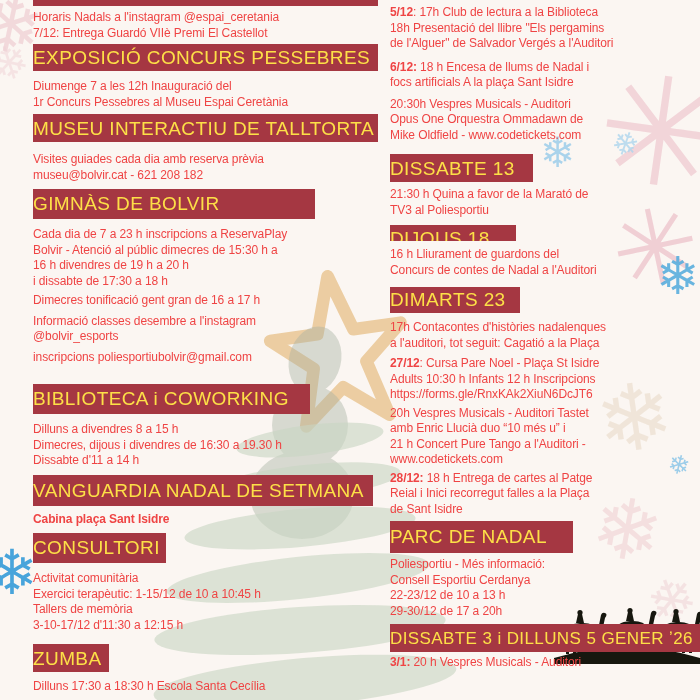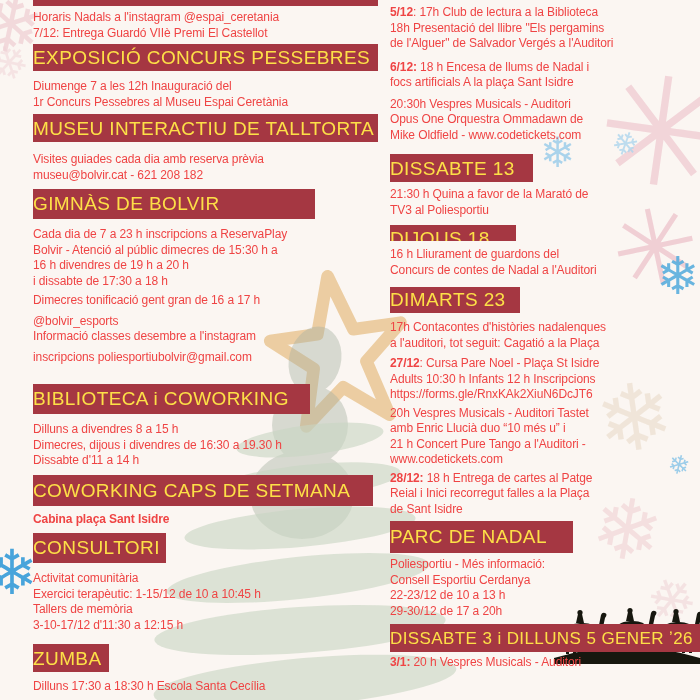--- a/index.html
+++ b/index.html
@@ -125,35 +125,35 @@
   <div class="txt" style="margin-top:8px;">
       <div class="line">Cada dia de 7 a 23 h inscripcions a ReservaPlay</div>
       <div class="line">Bolvir - Atenció al públic dimecres de 15:30 h a</div>
       <div class="line">16 h divendres de 19 h a 20 h</div>
       <div class="line">i dissabte de 17:30 a 18 h</div>
     </div>
   <div class="txt" style="margin-top:4px;">
       <div class="line">Dimecres tonificació gent gran de 16 a 17 h</div>
     </div>
   <div class="txt" style="margin-top:5px;">
+      <div class="line">Informació classes desembre a l'instagram</div>
       <div class="line">@bolvir_esports</div>
-      <div class="line">Informació classes desembre a l'instagram</div>
     </div>
   <div class="txt" style="margin-top:5px;">
       <div class="line">inscripcions poliesportiubolvir@gmail.com</div>
     </div>
 
   <div class="banner" style="margin-top:19px;width:277px;height:30px;line-height:30px;">BIBLIOTECA i COWORKING</div>
   <div class="txt" style="margin-top:8px;">
       <div class="line">Dilluns a divendres 8 a 15 h</div>
       <div class="line">Dimecres, dijous i divendres de 16:30 a 19.30 h</div>
       <div class="line">Dissabte d'11 a 14 h</div>
     </div>
 
-  <div class="banner" style="margin-top:6px;width:340px;height:31px;line-height:31px;">COWORKING CAPS DE SETMANA</div>
+  <div class="banner" style="margin-top:6px;width:340px;height:31px;line-height:31px;">VANGUARDIA NADAL DE SETMANA</div>
   <div class="txt" style="margin-top:6px;font-weight:bold;">
       <div class="line">Cabina plaça Sant Isidre</div>
     </div>
 
   <div class="banner" style="margin-top:6px;width:133px;height:30px;line-height:30px;">CONSULTORI</div>
   <div class="txt" style="margin-top:8px;">
       <div class="line">Activitat comunitària</div>
       <div class="line">Exercici terapèutic: 1-15/12 de 10 a 10:45 h</div>
       <div class="line">Tallers de memòria</div>
       <div class="line">3-10-17/12 d'11:30 a 12:15 h</div>

